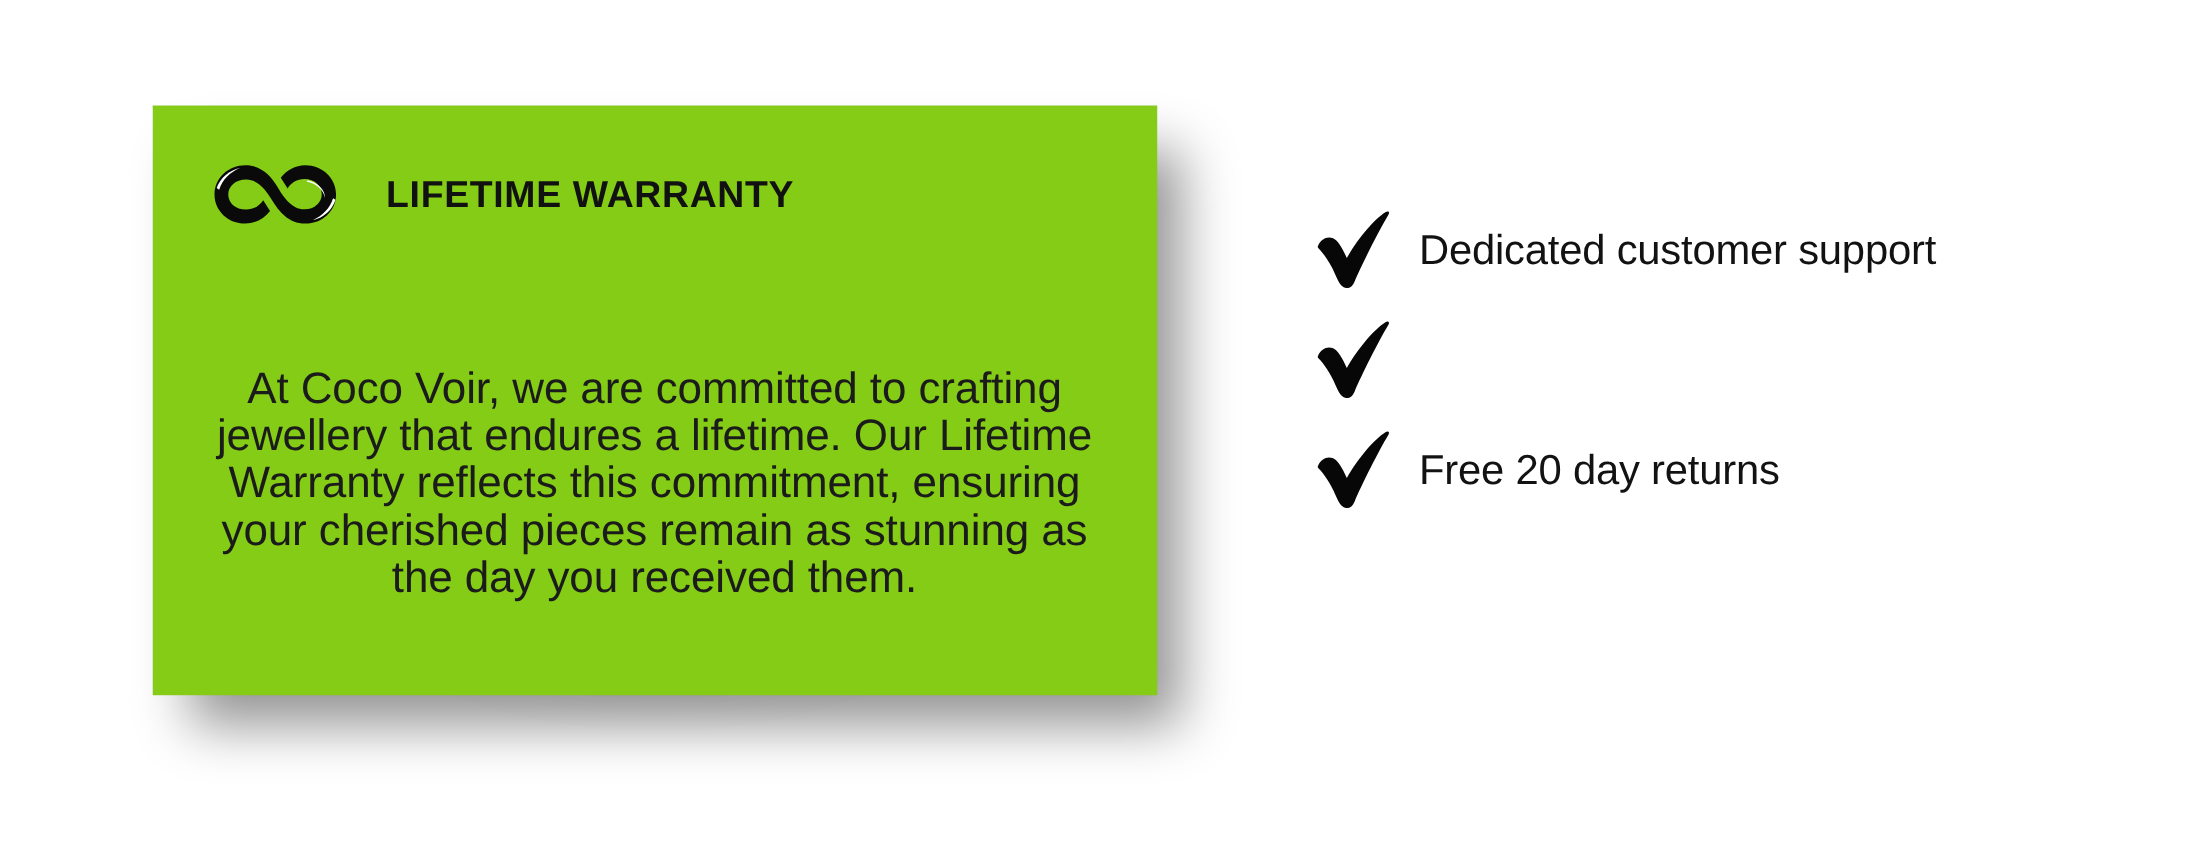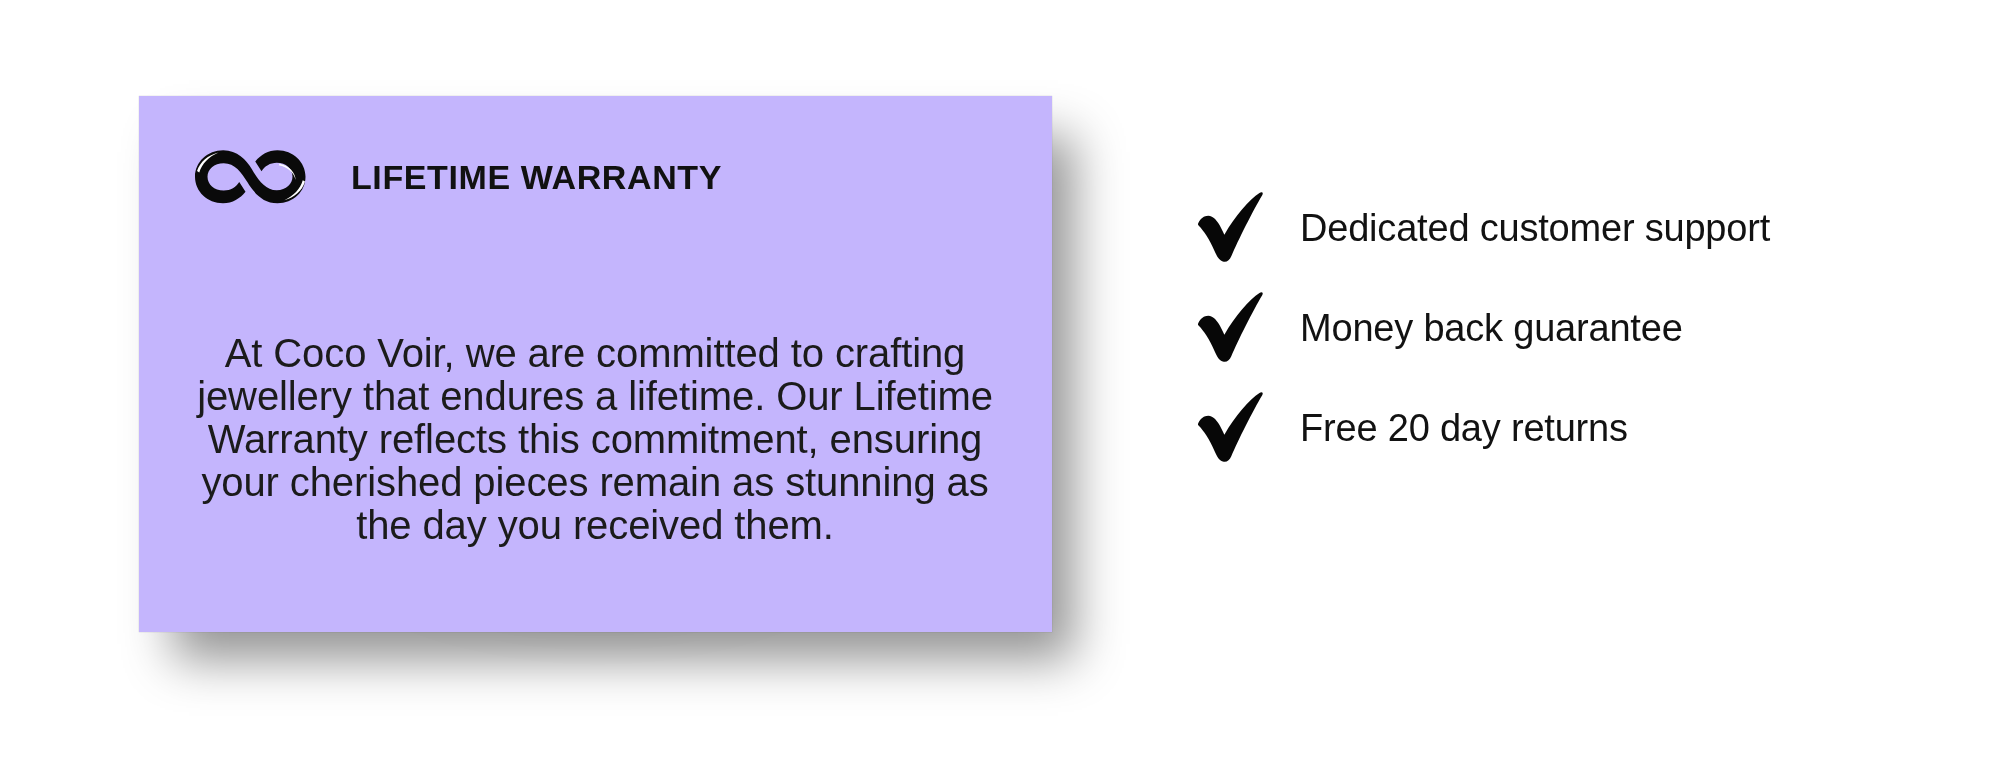--- a/index.html
+++ b/index.html
@@ -23,21 +23,21 @@
     background: #ffffff;
   }
 
   
   #warranty-card {
     position: absolute;
     left: 139px;
     top: 96px;
     width: 913px;
     height: 536px;
-    background: #c4b5fd;
+    background: #84cc16;
     box-sizing: border-box;
     box-shadow:
       28px 34px 46px -6px rgba(0, 0, 0, 0.42),
       0 0 1px rgba(0, 0, 0, 0.25);
     z-index: 2;
   }
 
   
   #card-shadow-halo {
     position: absolute;
@@ -112,21 +112,21 @@
     align-items: center;
     height: 100px;
   }
   .check-icon {
     width: 78px;
     height: 78px;
     flex: 0 0 auto;
     display: block;
   }
   .benefit-label {
-    margin-left: 30px;
+    margin-left: 20px;
     font-family: "Liberation Sans", sans-serif;
     font-weight: 400;
     font-size: 38px;
     line-height: 1;
     color: #121212;
     letter-spacing: -0.2px;
     white-space: nowrap;
   }
 </style>
 </head>
@@ -222,21 +222,20 @@
             C 55.0 34.5 74.0 13.0 86.5 5.0
             C 89.5 3.0 92.0 4.5 90.0 8.0
             C 78.0 28.0 59.0 66.0 50.5 86.0
             C 48.0 92.0 44.0 94.5 39.5 93.0
             C 35.0 91.5 32.0 87.0 28.0 77.5
             C 23.0 65.5 14.5 53.0 9.0 47.5
             C 7.5 46.2 7.3 45.4 8.0 44.0
             Z"></path>
         </svg>
       </span>
-      <span class="benefit-label">Money back guarantee</span>
     </div>
 
     <div class="benefit-row">
       <span>
         <svg class="check-icon" viewBox="0 0 100 100" xmlns="http://www.w3.org/2000/svg" aria-hidden="true">
           <path fill="#070707" d="
             M 8.0 44.0
             C 11.5 36.0 19.0 32.5 25.5 35.5
             C 31.0 38.0 36.5 47.0 41.5 58.5
             C 55.0 34.5 74.0 13.0 86.5 5.0

